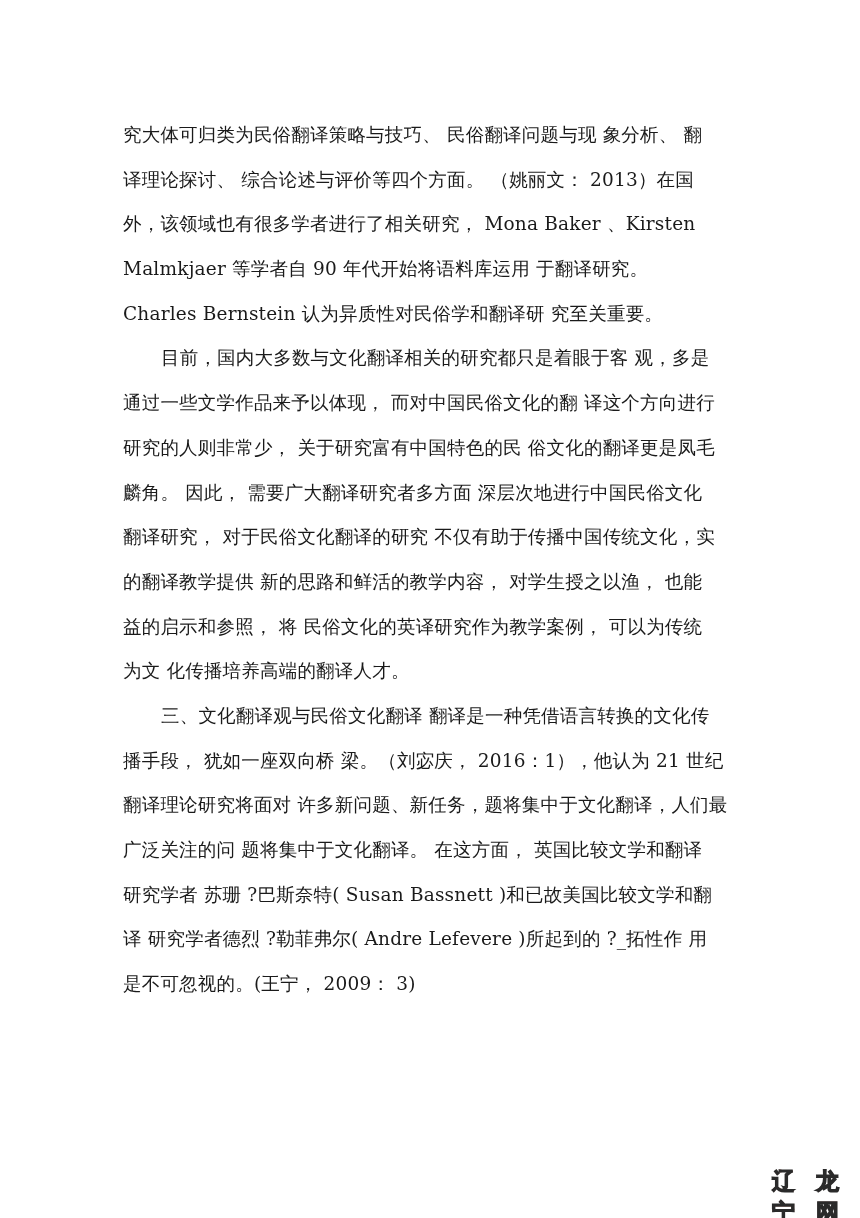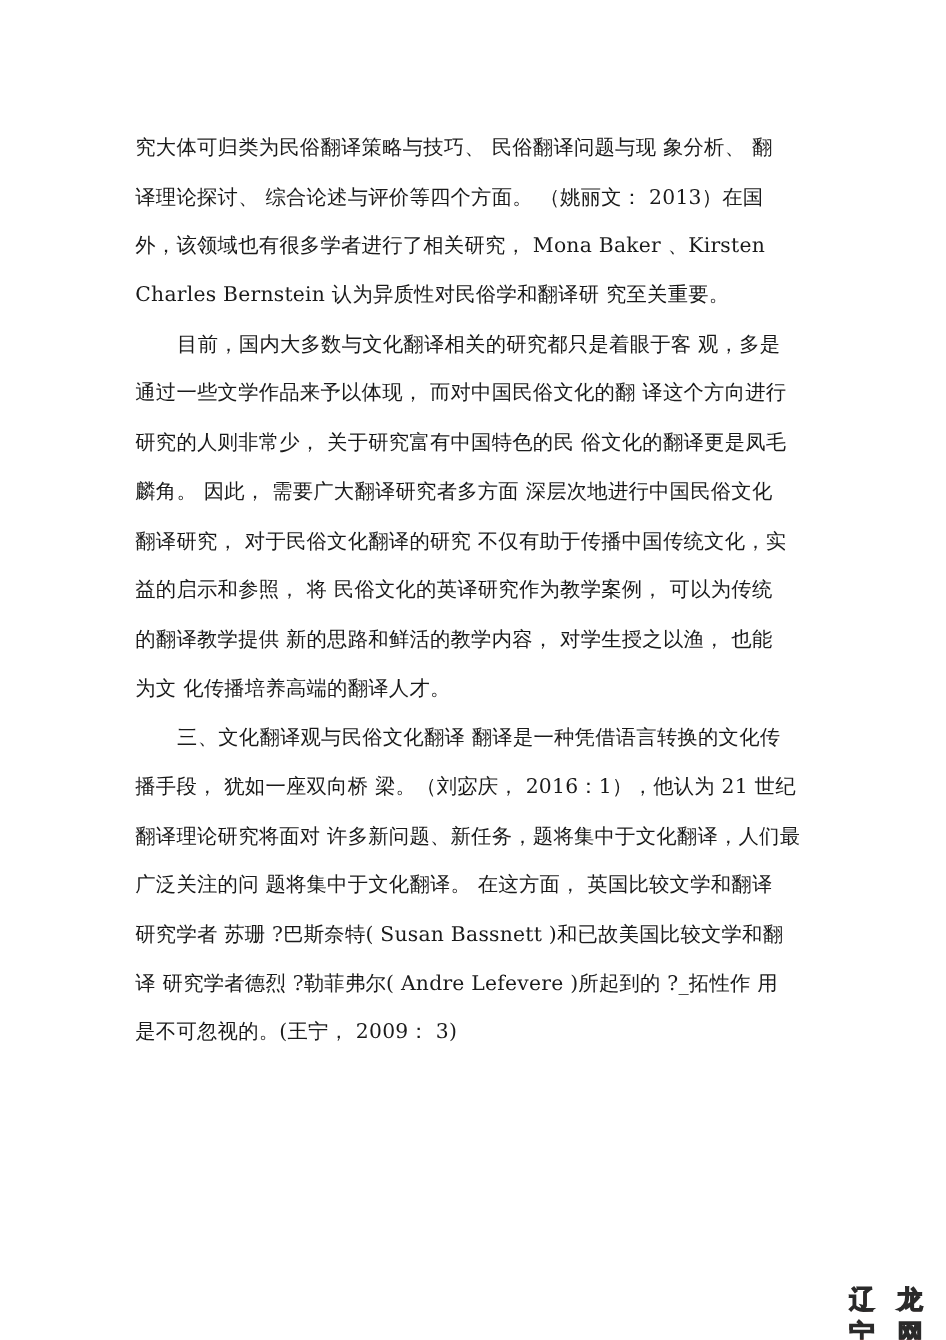--- a/index.html
+++ b/index.html
@@ -61,28 +61,29 @@
     }
   </style>
 </head>
 <body>
 
 <div class="page">
   <div class="text-block">
     <div class="line">究大体可归类为民俗翻译策略与技巧、 民俗翻译问题与现 象分析、 翻</div>
     <div class="line">译理论探讨、 综合论述与评价等四个方面。 （姚丽文： 2013）在国</div>
     <div class="line">外，该领域也有很多学者进行了相关研究， Mona Baker 、Kirsten</div>
+    <div class="line">Malmkjaer 等学者自 90 年代开始将语料库运用 于翻译研究。</div>
     <div class="line">Charles Bernstein 认为异质性对民俗学和翻译研 究至关重要。</div>
     <div class="line indent">目前，国内大多数与文化翻译相关的研究都只是着眼于客 观，多是</div>
     <div class="line">通过一些文学作品来予以体现， 而对中国民俗文化的翻 译这个方向进行</div>
     <div class="line">研究的人则非常少， 关于研究富有中国特色的民 俗文化的翻译更是凤毛</div>
     <div class="line">麟角。 因此， 需要广大翻译研究者多方面 深层次地进行中国民俗文化</div>
     <div class="line">翻译研究， 对于民俗文化翻译的研究 不仅有助于传播中国传统文化，实</div>
+    <div class="line">的翻译教学提供 新的思路和鲜活的教学内容， 对学生授之以渔， 也能</div>
     <div class="line">益的启示和参照， 将 民俗文化的英译研究作为教学案例， 可以为传统</div>
-    <div class="line">的翻译教学提供 新的思路和鲜活的教学内容， 对学生授之以渔， 也能</div>
     <div class="line">为文 化传播培养高端的翻译人才。</div>
     <div class="line indent">三、文化翻译观与民俗文化翻译 翻译是一种凭借语言转换的文化传</div>
     <div class="line">播手段， 犹如一座双向桥 梁。（刘宓庆， 2016：1），他认为 21 世纪</div>
     <div class="line">翻译理论研究将面对 许多新问题、新任务，题将集中于文化翻译，人们最</div>
     <div class="line">广泛关注的问 题将集中于文化翻译。 在这方面， 英国比较文学和翻译</div>
     <div class="line">研究学者 苏珊 ?巴斯奈特( Susan Bassnett )和已故美国比较文学和翻</div>
     <div class="line">译 研究学者德烈 ?勒菲弗尔( Andre Lefevere )所起到的 ?_拓性作 用</div>
     <div class="line">是不可忽视的。(王宁， 2009： 3)</div>
   </div>
 

